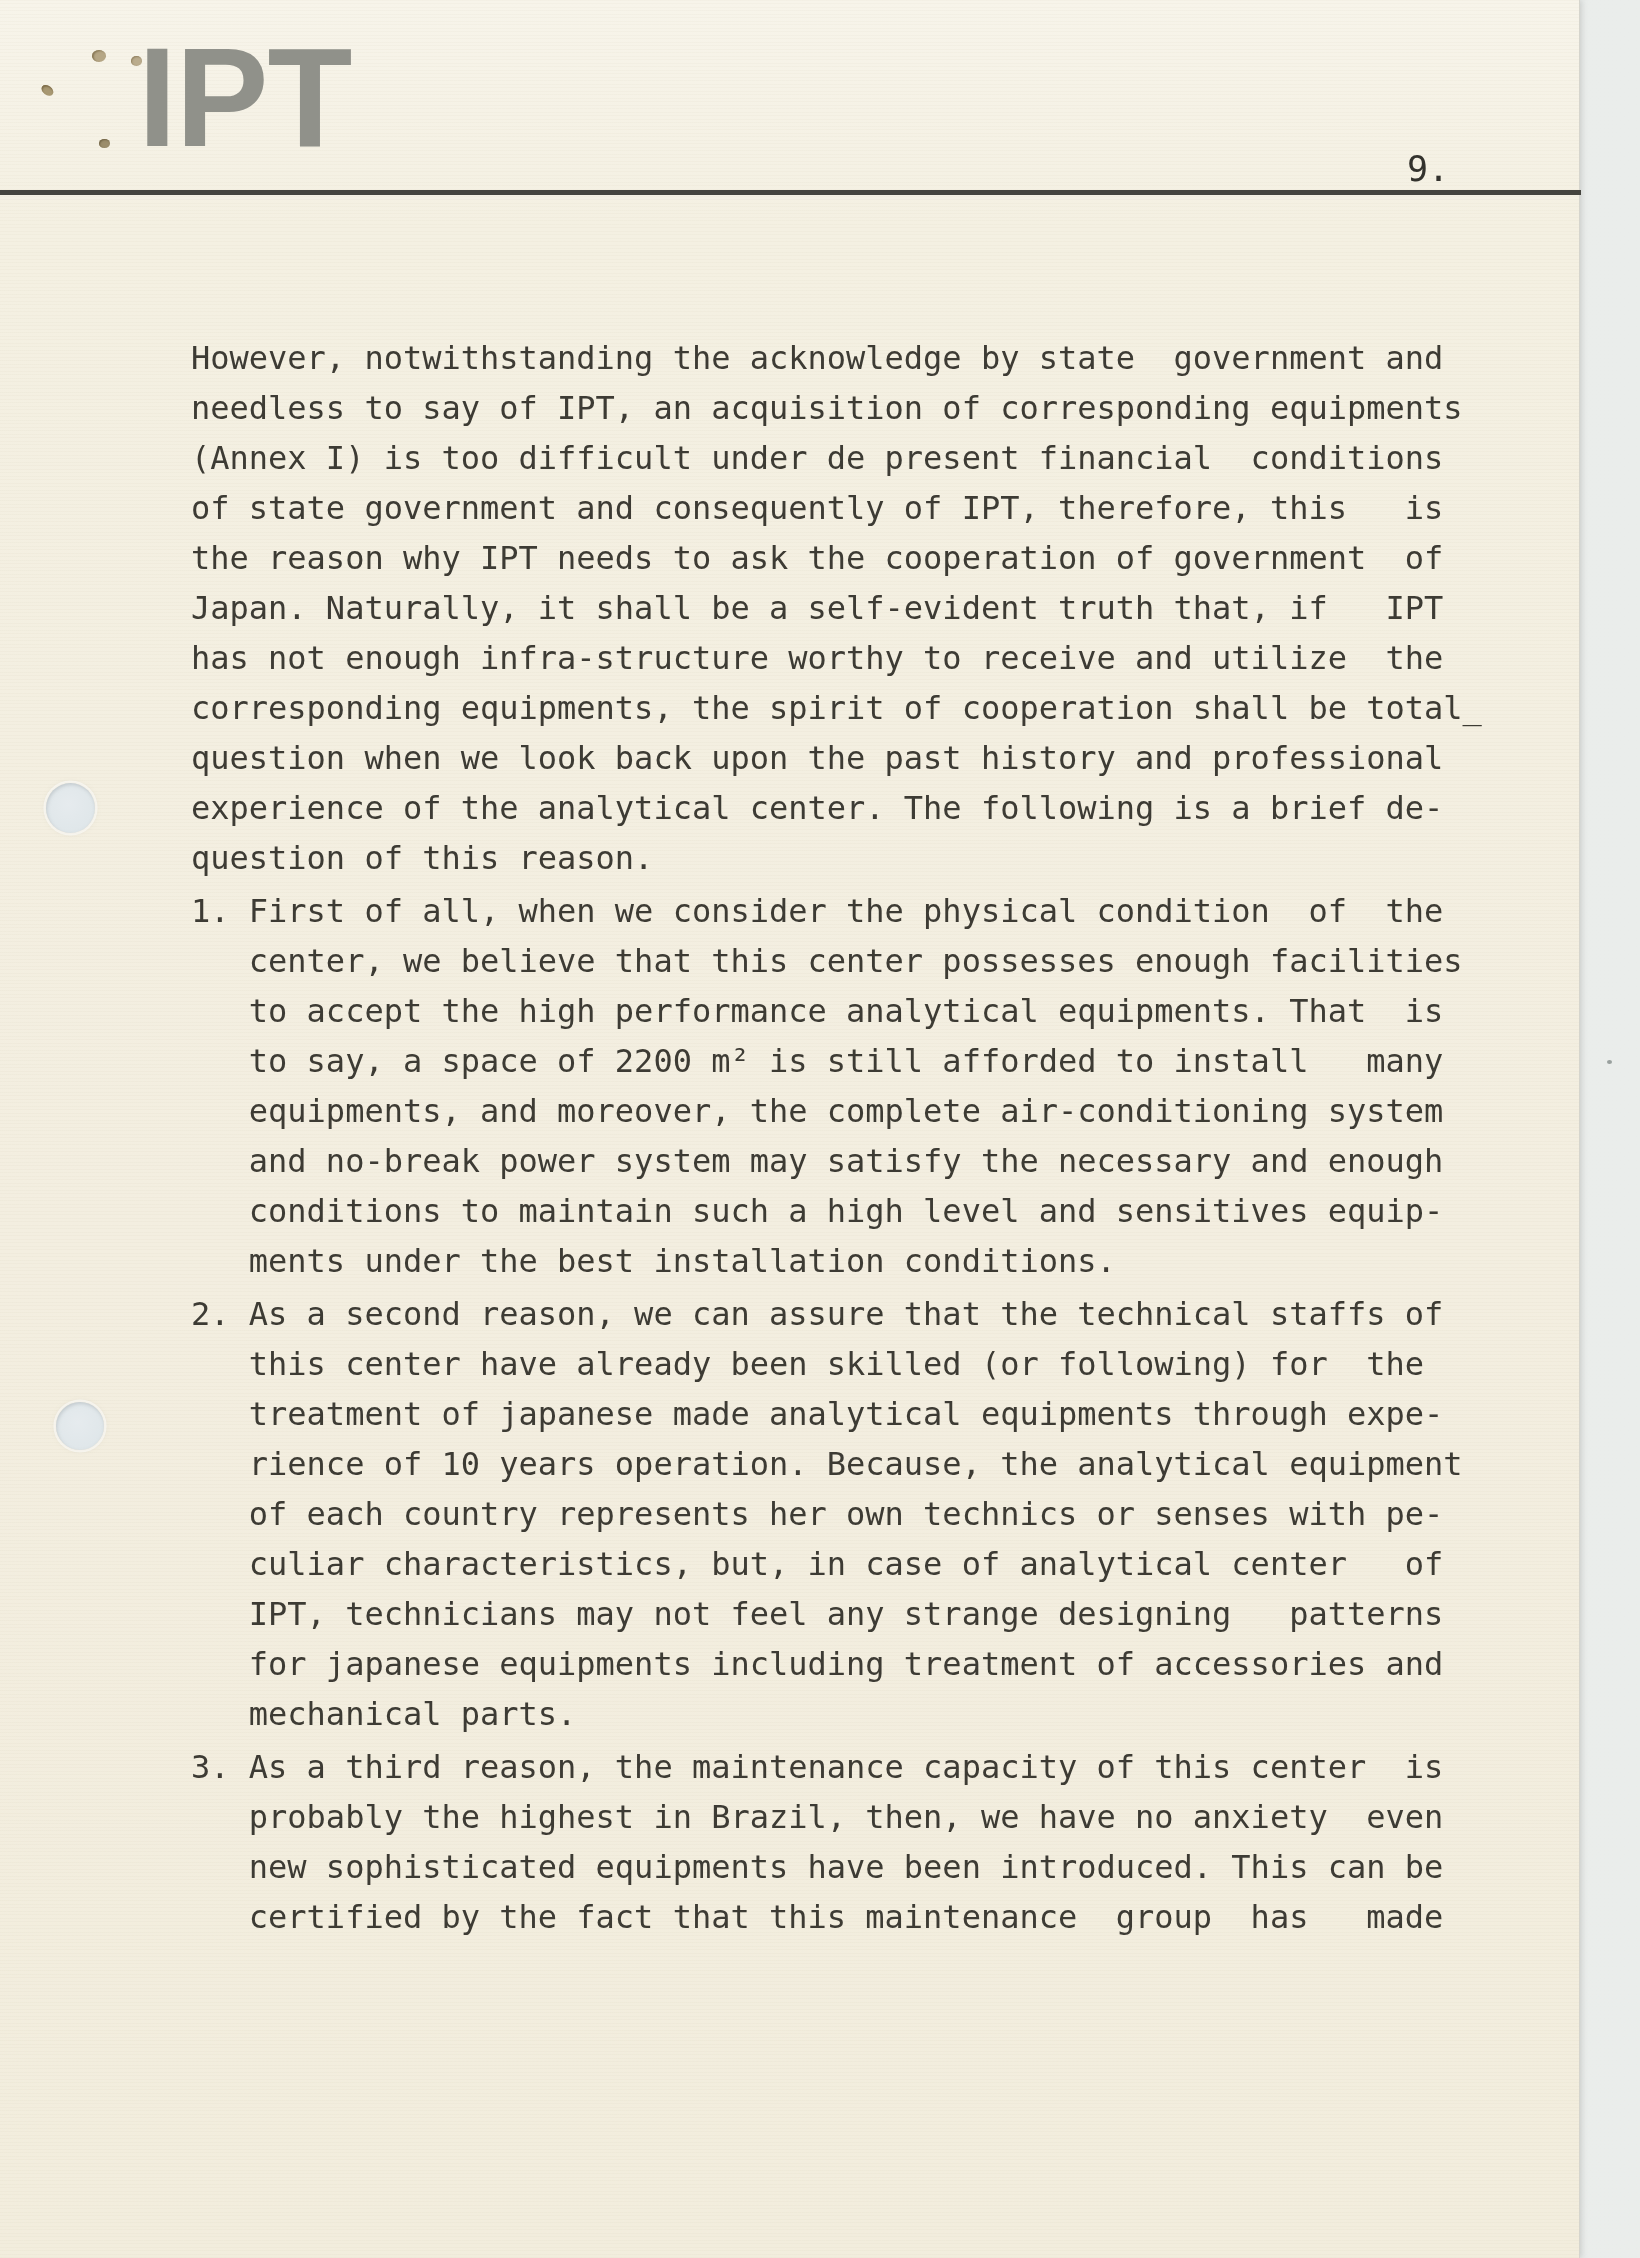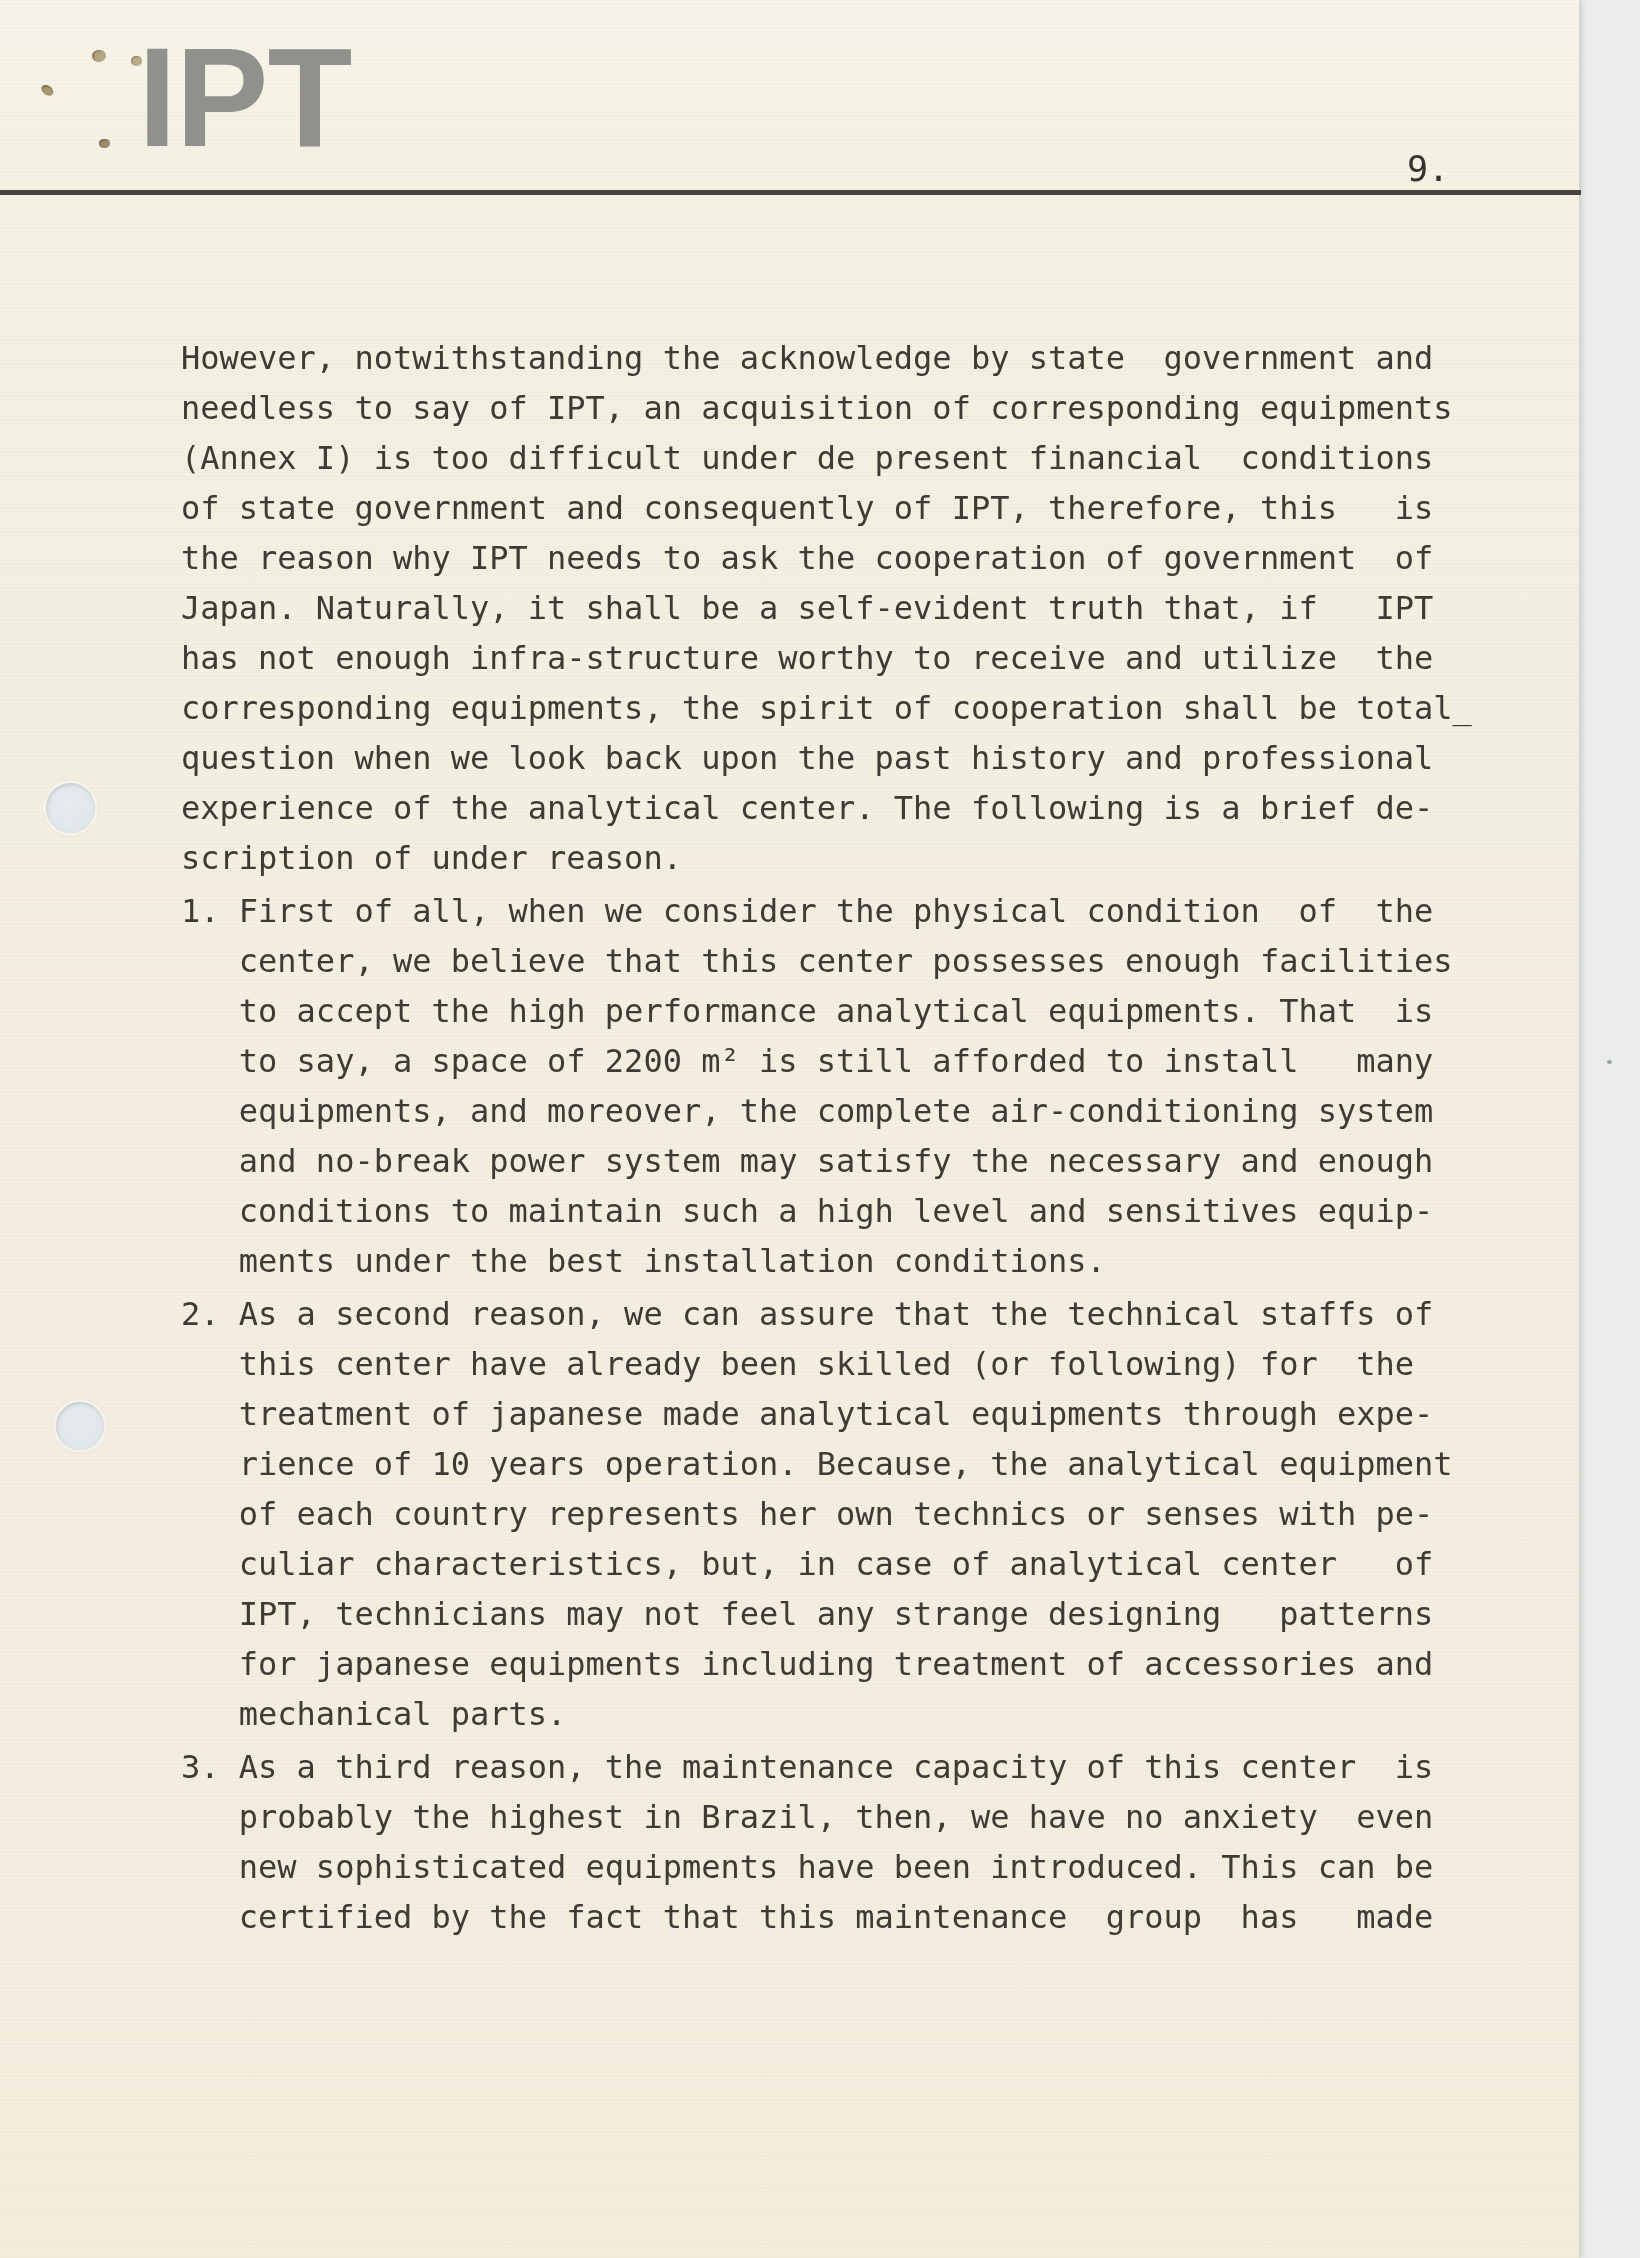--- a/index.html
+++ b/index.html
@@ -60,21 +60,21 @@
     position: absolute;
     left: 1407px;
     top: 152px;
     font-size: 35px;
     line-height: 1;
     color: #33322d;
   }
   
   .text-block {
     position: absolute;
-    left: 181px;
+    left: 191px;
     top: 333px;
     color: #3d3b34;
     font-size: 32px;
     line-height: 50px;
   }
   .text-section { margin: 0; }
   .text-section.list { margin-top: 3px; }
   .text-line {
     white-space: pre;
     height: 50px;
@@ -124,21 +124,21 @@
           <div class="text-line">However, notwithstanding the acknowledge by state  government and</div>
           <div class="text-line">needless to say of IPT, an acquisition of corresponding equipments</div>
           <div class="text-line">(Annex I) is too difficult under de present financial  conditions</div>
           <div class="text-line">of state government and consequently of IPT, therefore, this   is</div>
           <div class="text-line">the reason why IPT needs to ask the cooperation of government  of</div>
           <div class="text-line">Japan. Naturally, it shall be a self-evident truth that, if   IPT</div>
           <div class="text-line">has not enough infra-structure worthy to receive and utilize  the</div>
           <div class="text-line">corresponding equipments, the spirit of cooperation shall be total̲</div>
           <div class="text-line">question when we look back upon the past history and professional</div>
           <div class="text-line">experience of the analytical center. The following is a brief de-</div>
-          <div class="text-line">scription of under reason.</div>
+          <div class="text-line">question of this reason.</div>
         </div>
       <div class="text-section list">
           <div class="text-line">1. First of all, when we consider the physical condition  of  the</div>
           <div class="text-line">   center, we believe that this center possesses enough facilities</div>
           <div class="text-line">   to accept the high performance analytical equipments. That  is</div>
           <div class="text-line">   to say, a space of 2200 m² is still afforded to install   many</div>
           <div class="text-line">   equipments, and moreover, the complete air-conditioning system</div>
           <div class="text-line">   and no-break power system may satisfy the necessary and enough</div>
           <div class="text-line">   conditions to maintain such a high level and sensitives equip-</div>
           <div class="text-line">   ments under the best installation conditions.</div>

